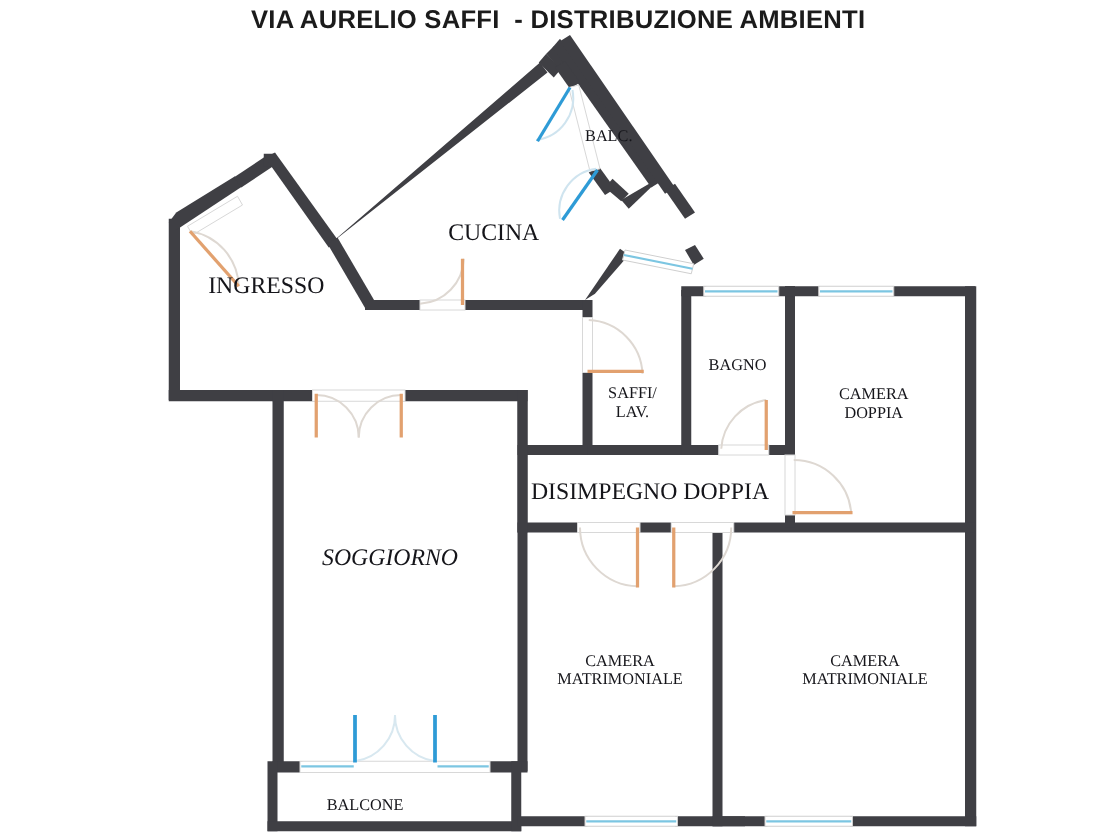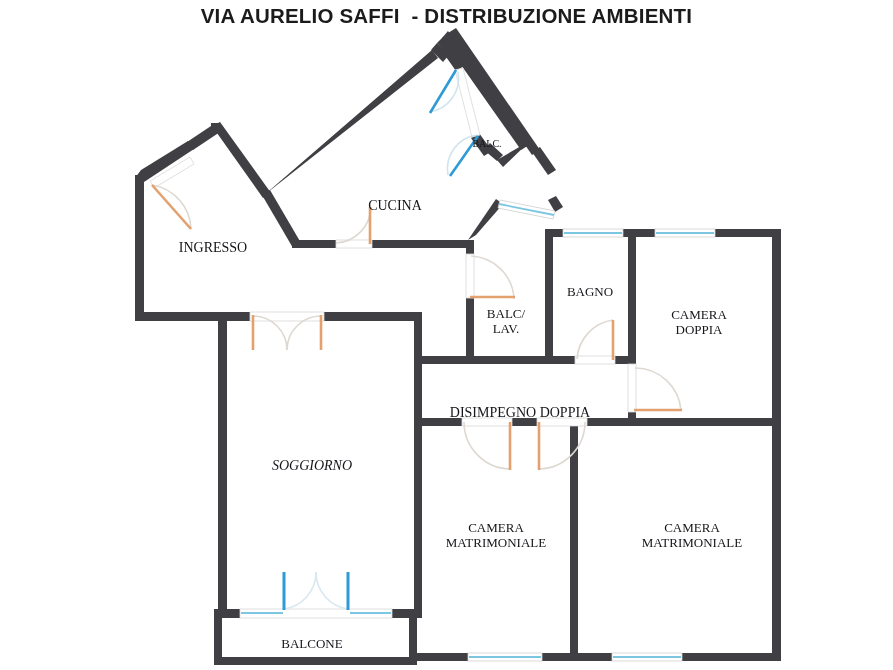--- a/index.html
+++ b/index.html
@@ -36,23 +36,23 @@
   .room-label {
     position: absolute;
     font-family: "Liberation Serif", "DejaVu Serif", serif;
     color: #15151a;
     text-align: center;
     line-height: 1.12;
     white-space: pre;
     transform: translate(-50%, -50%);
     pointer-events: none;
   }
-  .lbl-lg { font-size: 14px; margin-top: 19px; }
+  .lbl-lg { font-size: 19px; }
   .lbl-md { font-size: 13px; }
-  .lbl-sm { font-size: 10px; margin-top: 35px; }
+  .lbl-sm { font-size: 13px; }
 </style>
 </head>
 <body>
 
 <div id="page">
 
   <div id="plan-title">VIA AURELIO SAFFI  - DISTRIBUZIONE AMBIENTI</div>
 
   <svg id="floorplan-svg" width="893" height="670" viewBox="0 0 893 670">
 
@@ -233,26 +233,26 @@
         <path d="M 348,609 A 37,37 0 0 1 316,572" fill="none" stroke="#d8e8f0" stroke-width="1.6"></path>
         <line x1="284" y1="572" x2="284" y2="610" stroke="#2e9bd6" stroke-width="3"></line>
         <line x1="348" y1="572" x2="348" y2="610" stroke="#2e9bd6" stroke-width="3"></line>
       </g>
     </g>
   </svg>
 
   <div class="room-label lbl-lg" style="left:395px; top:187px;">CUCINA</div>
   <div class="room-label lbl-sm" style="left:487px; top:109px;">BALC.</div>
   <div class="room-label lbl-lg" style="left:213px; top:229px;">INGRESSO</div>
-  <div class="room-label lbl-md" style="left:506px; top:322px;">BALC/
+  <div class="room-label lbl-md" style="left:506px; top:322px;">SAFFI/
 LAV.</div>
   <div class="room-label lbl-md" style="left:590px; top:292px;">BAGNO</div>
   <div class="room-label lbl-md" style="left:699px; top:323px;">CAMERA
 DOPPIA</div>
   <div class="room-label lbl-lg" style="left:520px; top:394px;">DISIMPEGNO DOPPIA</div>
   <div class="room-label lbl-lg" style="left:312px; top:447px;font-style:italic;">SOGGIORNO</div>
   <div class="room-label lbl-md" style="left:496px; top:536px;">CAMERA
 MATRIMONIALE</div>
   <div class="room-label lbl-md" style="left:692px; top:536px;">CAMERA
 MATRIMONIALE</div>
-  <div class="room-label lbl-md" style="left:312px; top:644px;">BALCONE</div>
+  <div class="room-label lbl-md" style="left:292px; top:644px;">BALCONE</div>
 
 </div>
 
 </body></html>

